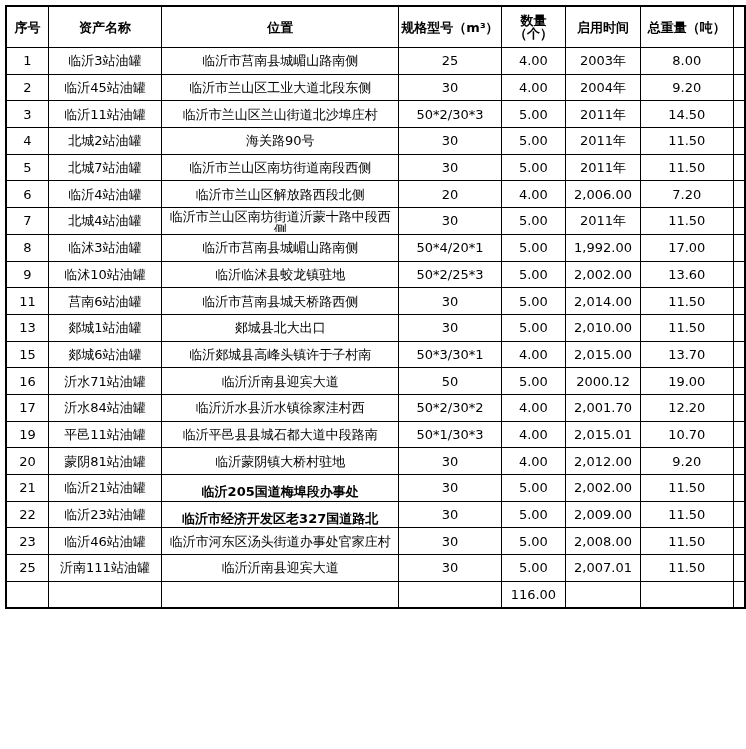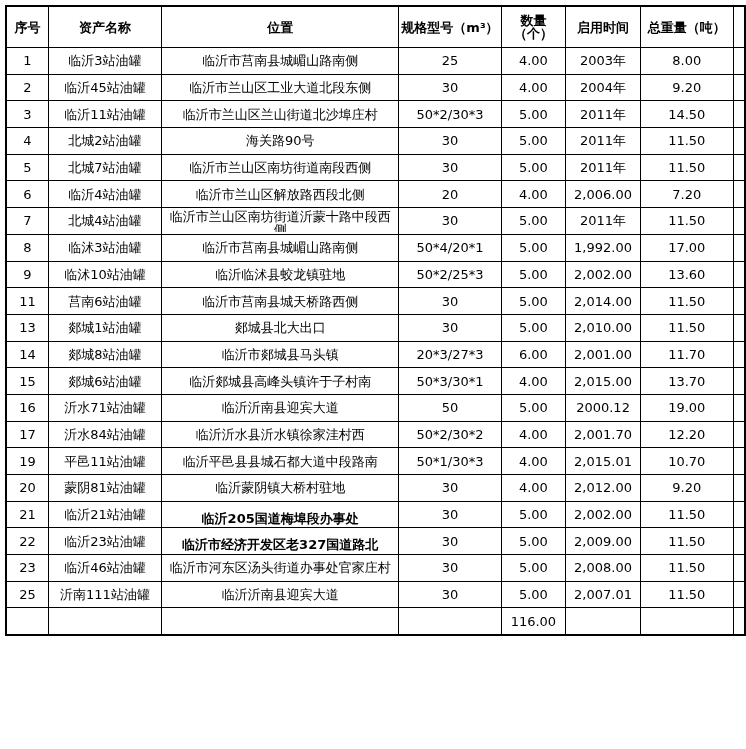--- a/index.html
+++ b/index.html
@@ -221,32 +221,20 @@
           <td>
             <div class="loc-inner">郯城县北大出口</div>
           </td>
           <td class="spec-cell">30</td>
           <td class="num-cell">5.00</td>
           <td class="num-cell">2,010.00</td>
           <td class="num-cell">11.50</td>
           <td></td>
         </tr>
         <tr>
-          <td>14</td>
-          <td>郯城8站油罐</td>
-          <td>
-            <div class="loc-inner">临沂市郯城县马头镇</div>
-          </td>
-          <td class="spec-cell">20*3/27*3</td>
-          <td class="num-cell">6.00</td>
-          <td class="num-cell">2,001.00</td>
-          <td class="num-cell">11.70</td>
-          <td></td>
-        </tr>
-        <tr>
           <td>15</td>
           <td>郯城6站油罐</td>
           <td>
             <div class="loc-inner">临沂郯城县高峰头镇许于子村南</div>
           </td>
           <td class="spec-cell">50*3/30*1</td>
           <td class="num-cell">4.00</td>
           <td class="num-cell">2,015.00</td>
           <td class="num-cell">13.70</td>
           <td></td>

